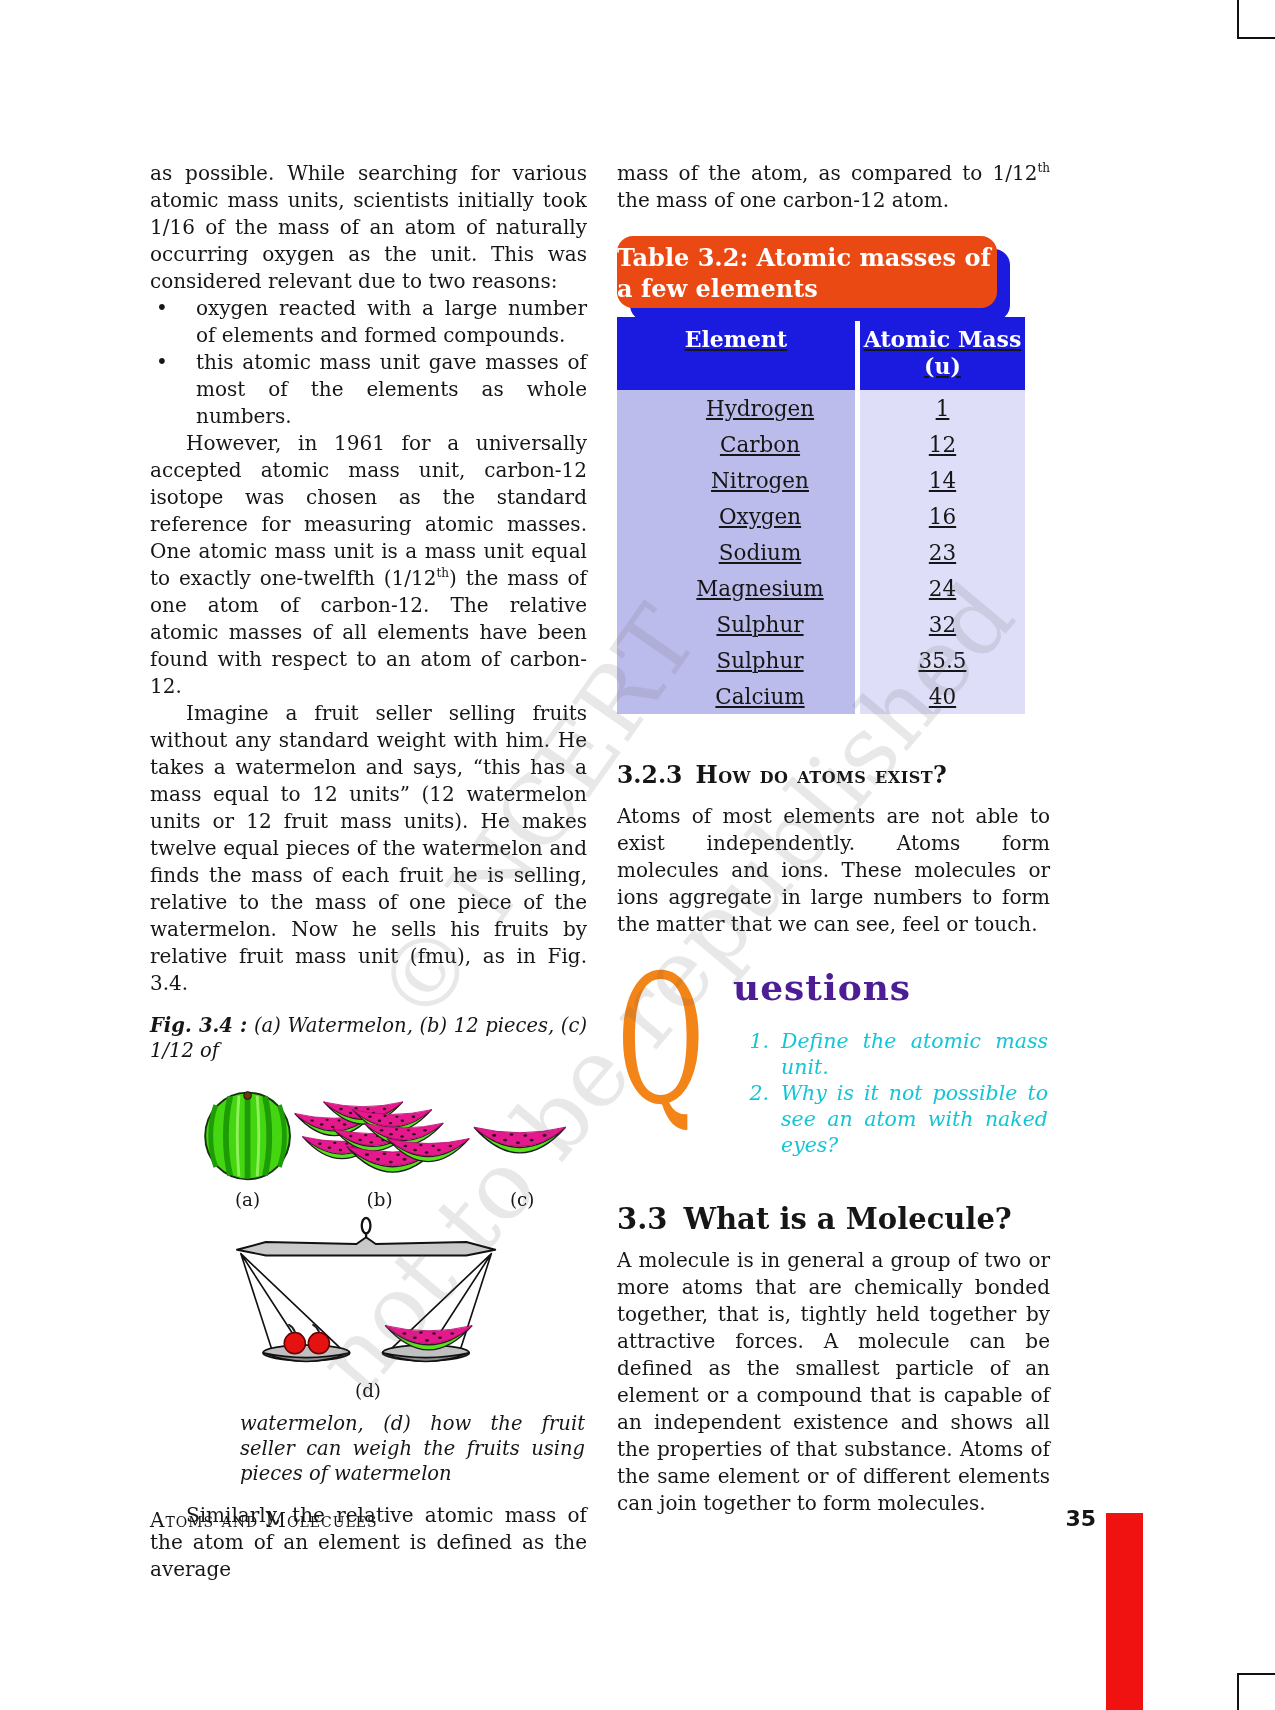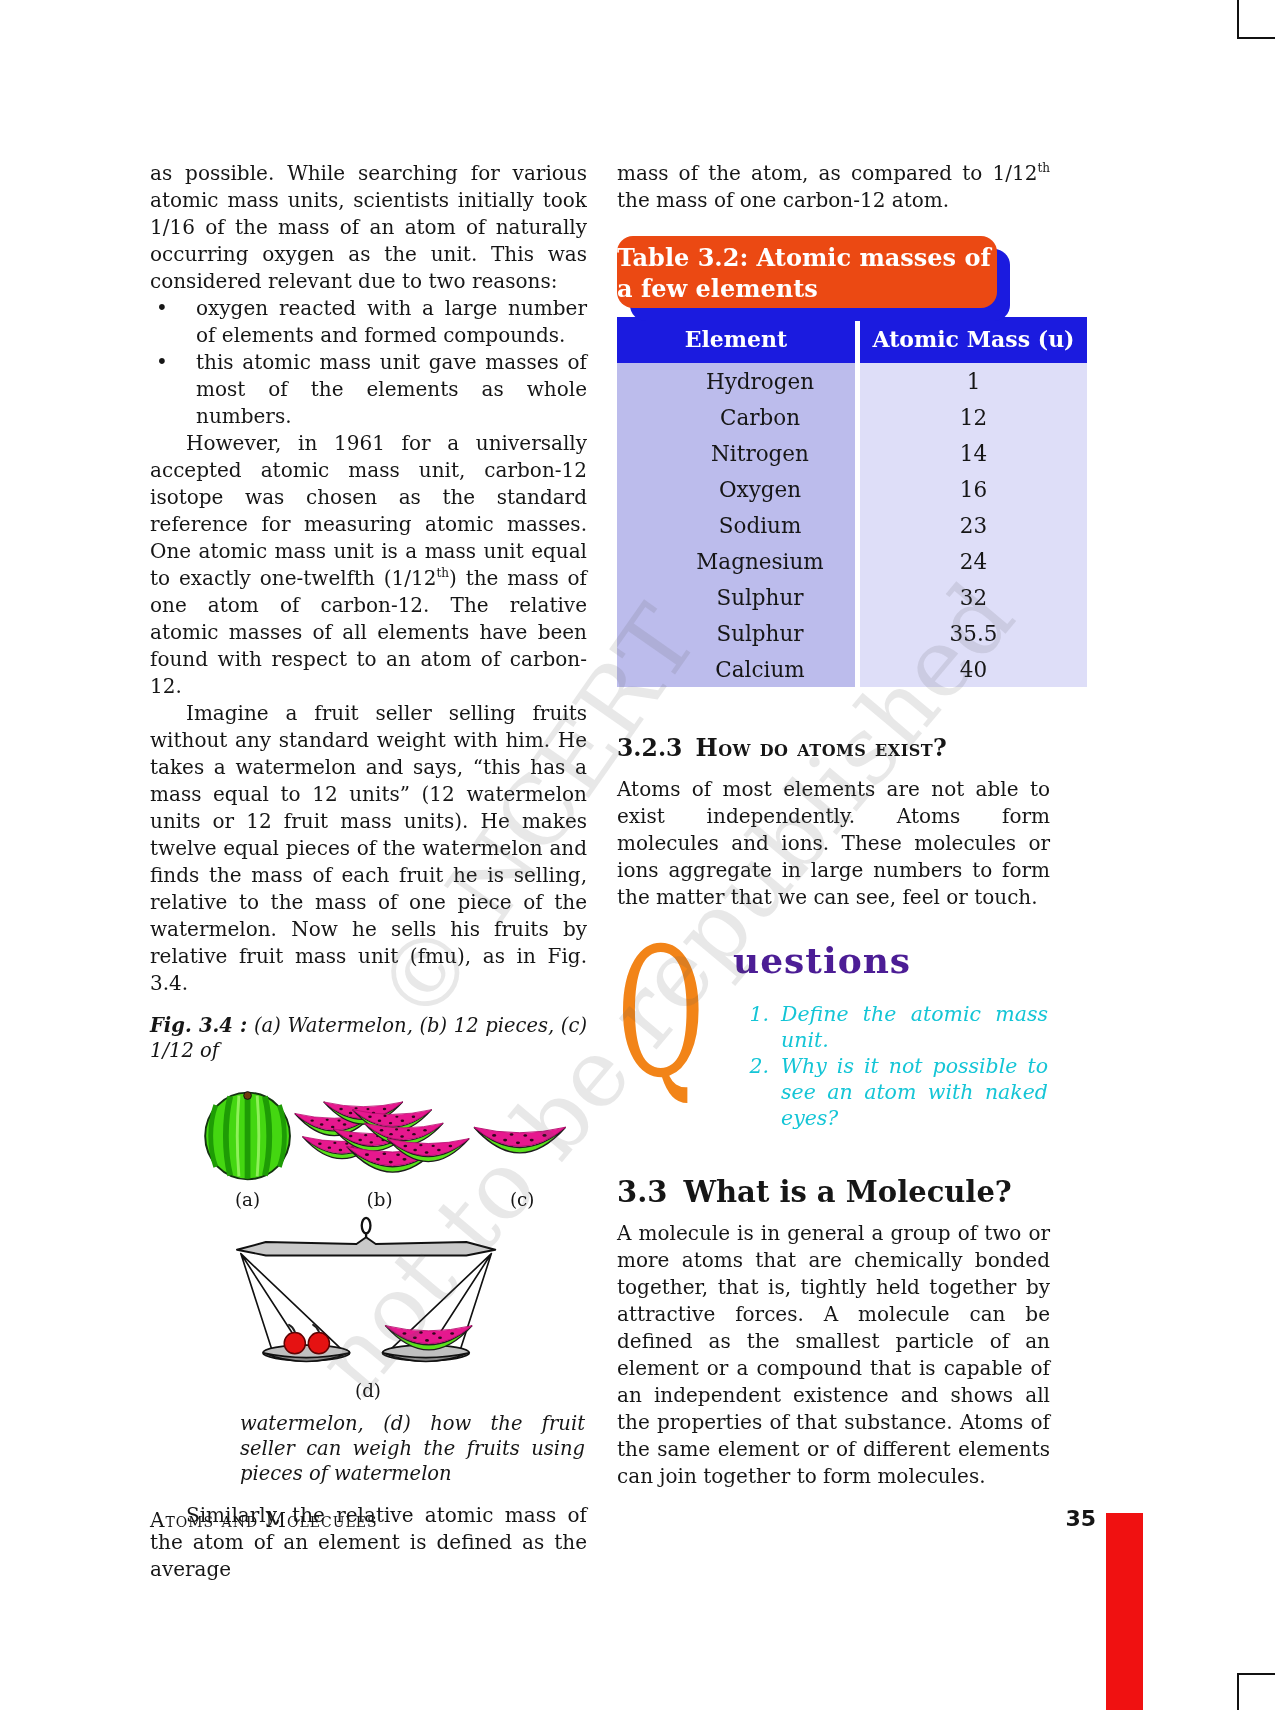--- a/index.html
+++ b/index.html
@@ -25,21 +25,21 @@
   .fig-svg{display:block;width:437px;height:318px;margin:4px 0 0 0;}
   .fig-label{font-size:19px;fill:#161616;font-family:"DejaVu Serif","Liberation Serif",serif;}
   .cap-cont{margin:10px 0 0 90px;width:345px;font-style:italic;font-size:19.5px;line-height:25px;text-align:justify;}
   .p-similar{margin-top:16px;}
   
   .table32{position:relative;margin-top:22px;width:433px;}
   .t-head-wrap{position:relative;width:380px;height:74px;margin-bottom:7px;}
   .t-head-shadow{position:absolute;left:13px;top:13px;width:380px;height:72px;background:#1B1BDF;border-radius:16px;}
   .t-head{position:absolute;left:0;top:0;width:380px;height:72px;background:#EB4913;border-radius:16px;
           color:#fff;font-weight:bold;font-size:24px;line-height:31px;text-align:left;padding-top:6px;box-sizing:border-box;}
-  .t-colhead,.trow{display:flex;width:470px;}
+  .t-colhead,.trow{display:flex;width:408px;text-decoration:underline;}
   .t-colhead .tc1,.t-colhead .tc2{background:#1B1BDF;color:#fff;font-weight:bold;font-size:22px;
           padding:9px 0 10px 0;text-align:center;}
   .tc1{width:238px;box-sizing:border-box;}
   .tdiv{width:5px;background:#ffffff;flex:0 0 5px;}
   .tc2{flex:1;text-align:center;}
   .trow .tc1{background:#BCBCEC;font-size:21.5px;padding:4.5px 0 4.5px 48px;text-align:center;}
   .trow .tc2{background:#DEDEF8;font-size:21.5px;padding:4.5px 0;}
   
   .h323{display:flex;gap:13px;margin-top:48px;font-weight:bold;font-size:23.5px;}
   .smallcaps{font-variant:small-caps;letter-spacing:0.5px;}

